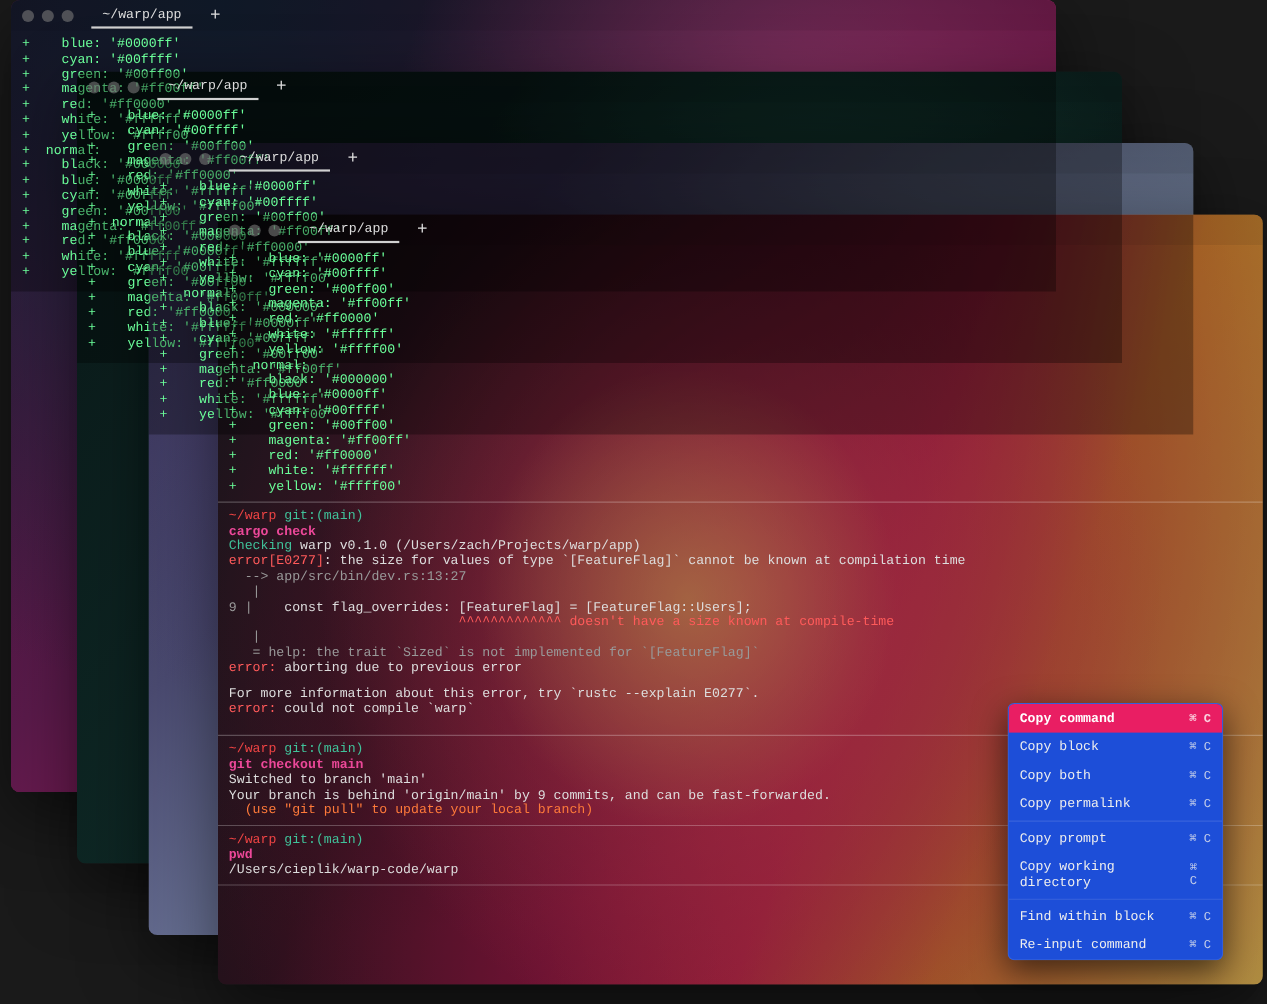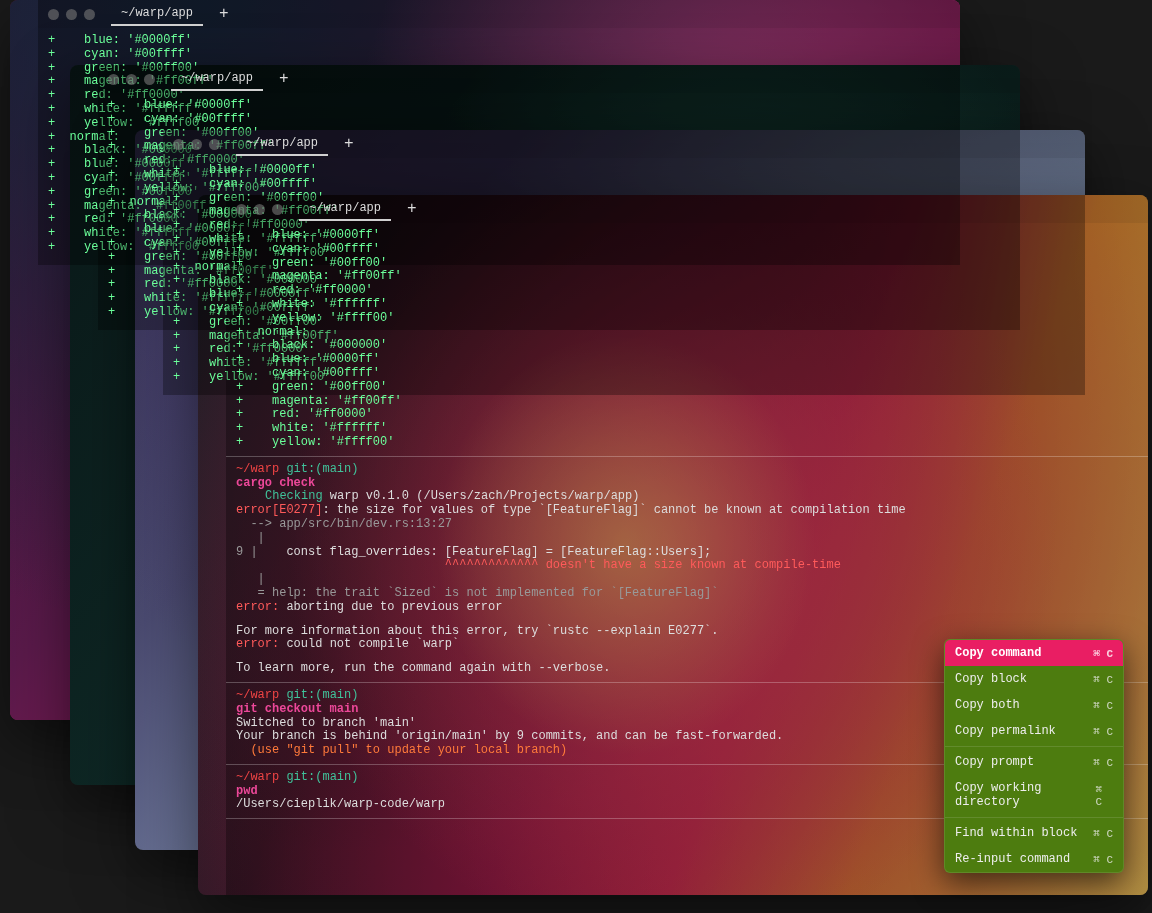--- a/index.html
+++ b/index.html
@@ -23,21 +23,20 @@
 
   .window-bg {
     position: absolute;
     inset: 0;
     z-index: 0;
   }
 
   .window-content {
     position: relative;
     z-index: 1;
-    padding-left: 28px;
   }
 
   
   .win-1 {
     left: 10px; top: 0;
     width: 950px; height: 720px;
     background: linear-gradient(135deg, #4a1838, #8a1a5a, #c21e6e);
   }
   .win-1 .window-bg {
     background:
@@ -125,21 +124,21 @@
   .divider {
     border: none;
     border-top: 1px solid rgba(255,255,255,0.25);
     margin: 6px -10px;
   }
 
   .plus { color: #6bff9a; }
   .prompt-path { color: #ef4444; }
   .prompt-git { color: #40c29a; }
   .cmd-bold { color: #ec4899; font-weight: bold; }
-  .checking { color: #40c29a; margin-left: 29px; }
+  .checking { color: #40c29a; }
   .errtxt { color: #ff5a5a; }
   .warn { color: #ff7a3a; }
   .dim { color: #999; }
 
   .cmdline {
     display: flex;
     align-items: center;
     gap: 4px;
     margin-top: 4px;
   }
@@ -150,24 +149,24 @@
     height: 14px;
     background: #ff3a6a;
     animation: blink 1s steps(1) infinite;
     vertical-align: middle;
   }
   @keyframes blink { 50% { opacity: 0; } }
 
   
   .ctx-menu {
     position: absolute;
-    right: 28px;
+    right: 40px;
     bottom: 40px;
-    width: 180px;
-    background: #4d7c0f;
+    width: 196px;
+    background: #1d4ed8;
     border: 1px solid rgba(255,255,255,0.1);
     border-radius: 6px;
     box-shadow: 0 10px 30px rgba(0,0,0,0.6);
     font-size: 12px;
     color: #eee;
     z-index: 100;
     overflow: hidden;
   }
   .ctx-item {
     display: flex;
@@ -278,21 +277,20 @@
         <div class="dim" style="white-space:pre">   |</div>
         <div style="white-space:pre"><span class="dim">9 |</span><span>    const flag_overrides: [FeatureFlag] = [FeatureFlag::Users];</span></div>
         <div class="errtxt" style="white-space:pre">                             ^^^^^^^^^^^^^ doesn't have a size known at compile-time</div>
         <div class="dim" style="white-space:pre">   |</div>
         <div class="dim" style="white-space:pre">   = help: the trait `Sized` is not implemented for `[FeatureFlag]`</div>
         <div><span class="errtxt">error:</span><span> aborting due to previous error</span></div>
         <div style="height:10px"></div>
         <div>For more information about this error, try `rustc --explain E0277`.</div>
         <div><span class="errtxt">error:</span><span> could not compile `warp`</span></div>
         <div style="height:10px"></div>
-        <div>To learn more, run the command again with --verbose.</div>
       </div>
 
       <hr class="divider">
 
       <div class="block">
         <div class="prompt-line">
           <span class="prompt-path">~/warp</span>
           <span class="prompt-git">git:(main)</span>
         </div>
         <div class="cmd-bold">git checkout main</div>

